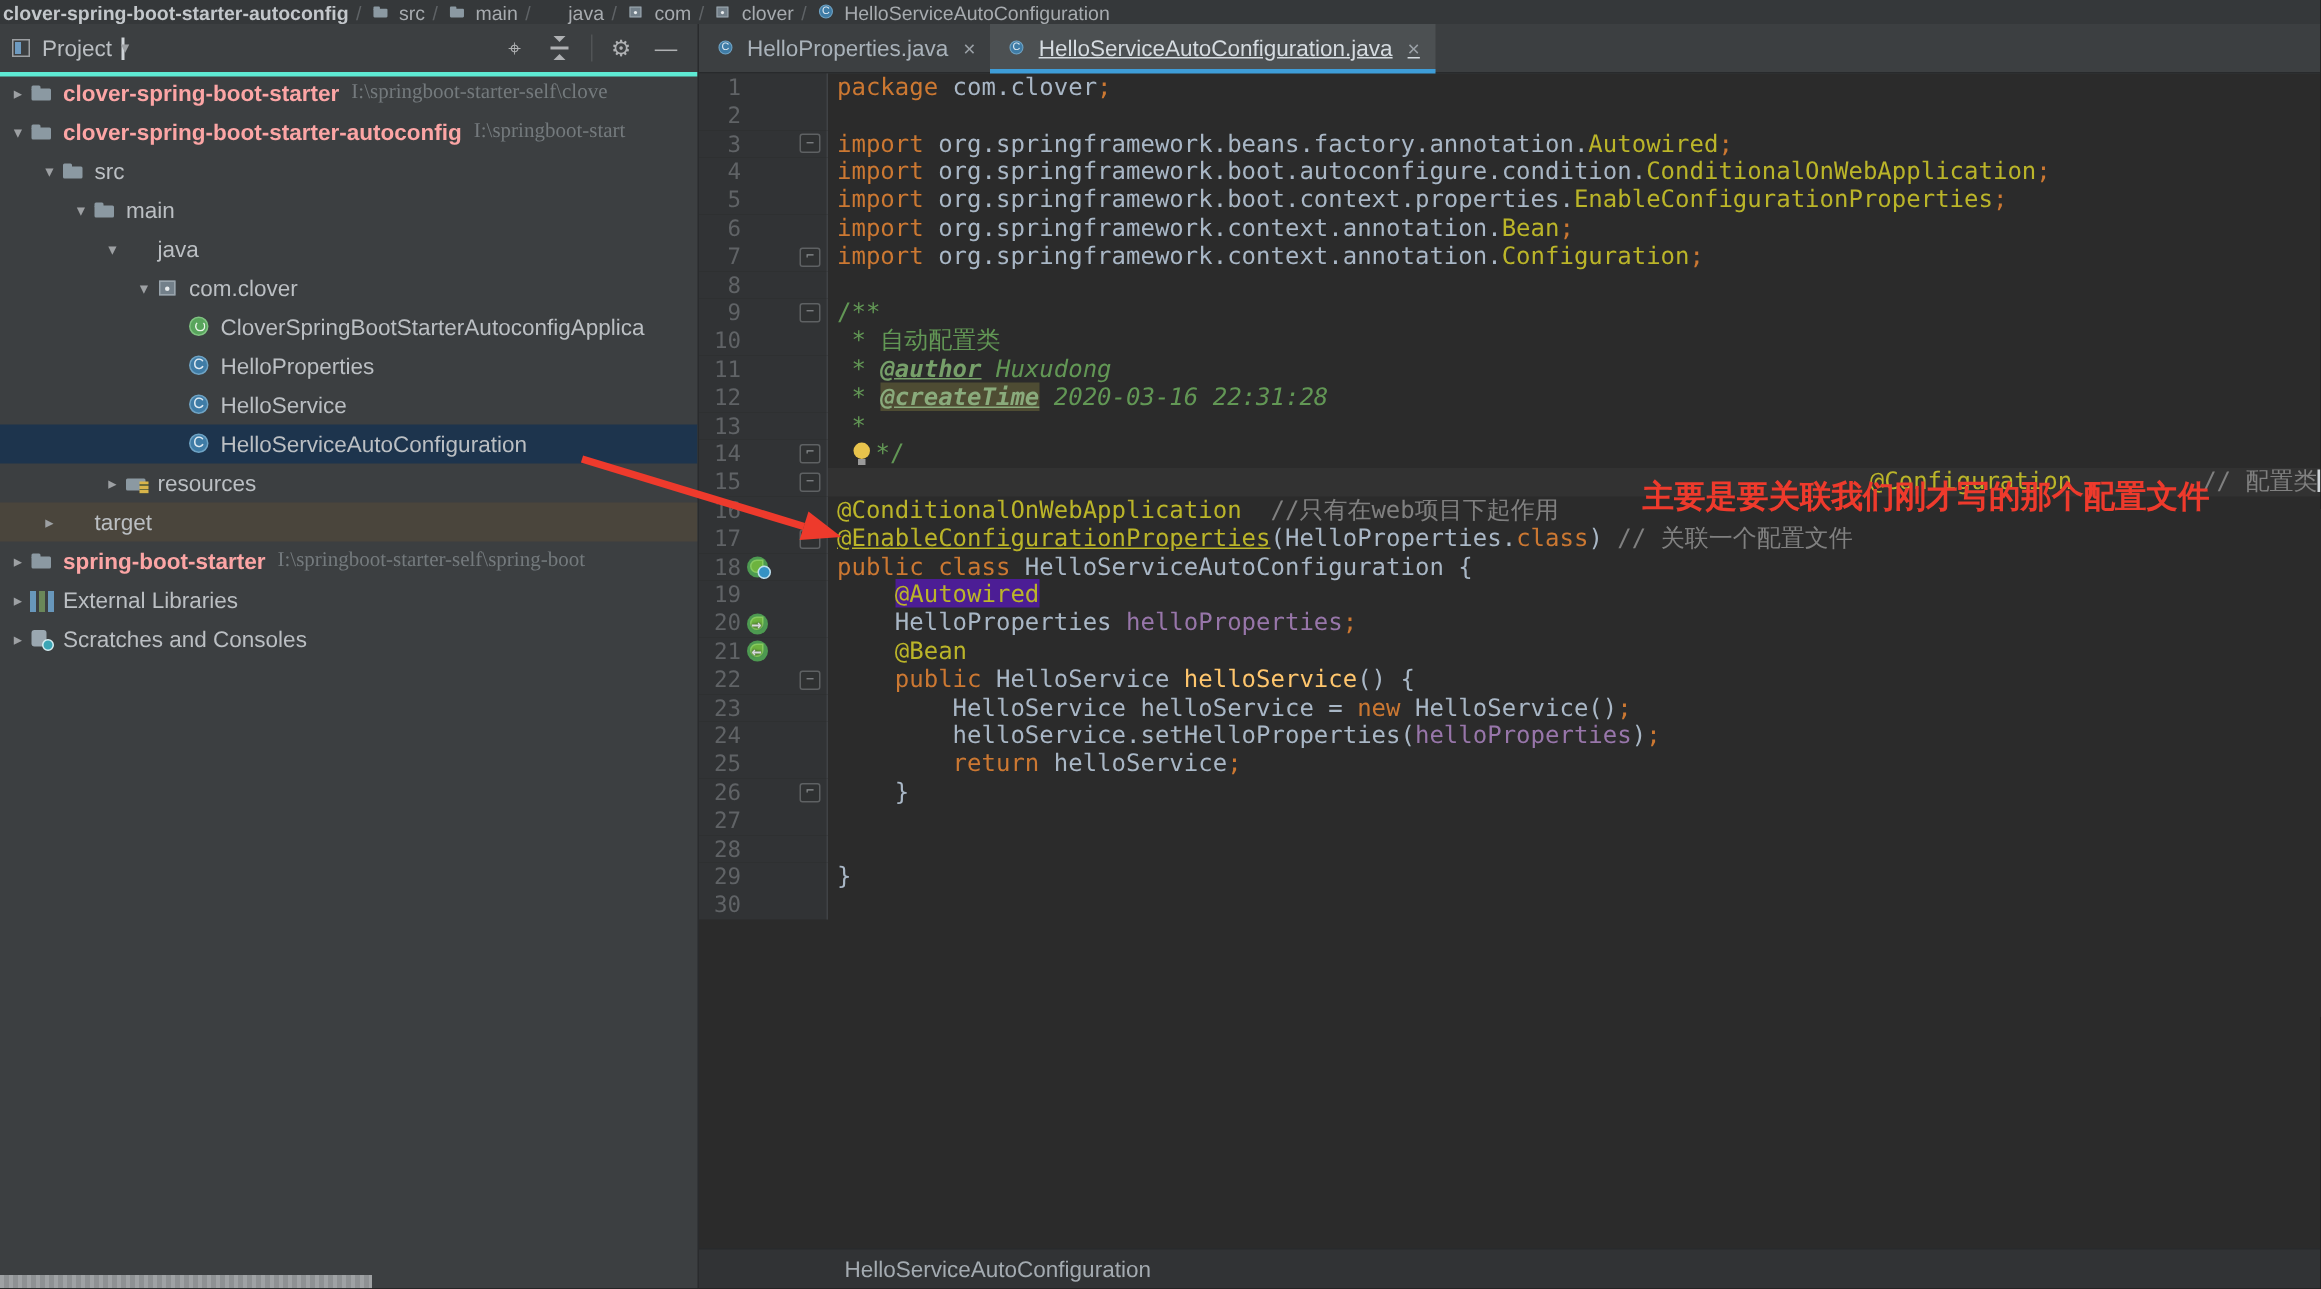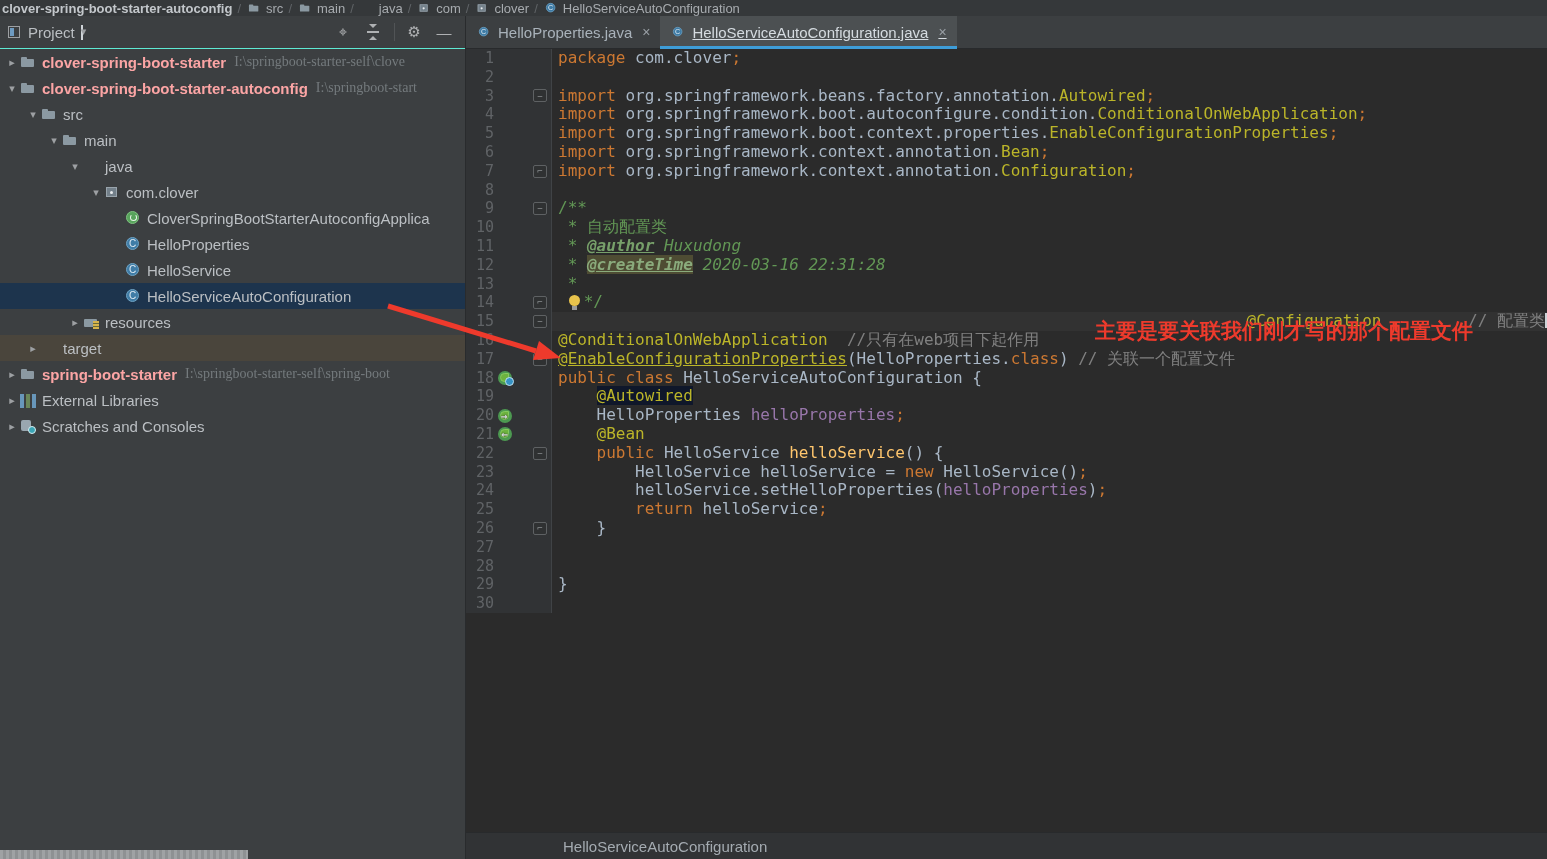--- a/index.html
+++ b/index.html
@@ -7,21 +7,21 @@
           font-family:"Liberation Sans",sans-serif;color:#A9B7C6;-webkit-font-smoothing:antialiased;}
   
   #topbar{position:absolute;left:0;top:0;width:100%;height:16px;background:#35383A;
           display:flex;align-items:center;font-size:13px;white-space:nowrap;overflow:hidden;border-bottom:1px solid #2a2c2e;}
   .crumb{display:inline-flex;align-items:center;gap:4px;color:#A7ABAF;padding:0 2px;}
   .crumb.bold{font-weight:bold;color:#C3C7CB;}
   .crumb-sep{color:#5F6366;margin:0 3px;}
   .ic-sm{transform:scale(0.72);transform-origin:center;}
   
   #project{position:absolute;left:0;top:16px;width:465px;bottom:0;background:#3C3F41;overflow:hidden;border-right:1px solid #292b2d;}
-  #phead{height:32px;display:flex;align-items:center;padding:0 6px;font-size:15px;color:#BBBFC3;border-bottom:1px solid #5eead4;}
+  #phead{height:32px;display:flex;align-items:center;padding:0 6px;font-size:15px;color:#BBBFC3;border-bottom:3px solid #5eead4;}
   #phead .ptitle{margin-left:6px;}
   #phead .caret{margin-left:6px;color:#9DA0A3;font-size:11px;}
   #phead .spacer{flex:1;}
   .tbtn{width:22px;height:22px;display:flex;align-items:center;justify-content:center;color:#AFB1B3;font-size:15px;margin-left:8px;position:relative;}
   .tb-collapse{width:16px;height:16px;position:relative;background:linear-gradient(#AFB1B3,#AFB1B3) center/12px 2px no-repeat;}
   .tb-collapse::before{content:"";position:absolute;left:4px;top:0px;border-left:4px solid transparent;border-right:4px solid transparent;border-top:4px solid #AFB1B3;}
   .tb-collapse::after{content:"";position:absolute;left:4px;bottom:0px;border-left:4px solid transparent;border-right:4px solid transparent;border-bottom:4px solid #AFB1B3;}
   .tsep{width:1px;height:18px;background:#515456;margin-left:10px;}
   
   #tree{position:absolute;top:33px;left:0;right:0;font-size:15px;}
@@ -71,21 +71,21 @@
   .gut .gic{width:26px;height:16px;flex:none;margin-left:4px;position:relative;}
   .gut .fold{width:12px;height:11px;flex:none;margin-left:9px;display:flex;align-items:center;justify-content:center;
              color:#8a8d90;font-size:9px;}
   .fold.on{border:1px solid #5E6163;border-radius:2px;background:#2f3132;}
   .src{flex:1;padding-left:6px;color:#A9B7C6;}
   .cl.current .src{background:#323232;text-align:right;}
   .t-kw{color:#CC7832;}
   .t-def{color:#A9B7C6;}
   .t-ann{color:#BBB529;}
   .t-annul{color:#BBB529;text-decoration:underline;}
-  .t-annhl{color:#BBB529;background:#0f172a;}
+  .t-annhl{color:#BBB529;background:#4c1d95;}
   .t-com{color:#808080;}
   .t-doc{color:#629755;}
   .t-doctag{color:#77a06a;font-weight:bold;font-style:italic;text-decoration:underline;}
   .t-doctaghl{color:#8aab7c;font-weight:bold;font-style:italic;text-decoration:underline;background:#4e4c33;}
   .t-docval{color:#629755;font-style:italic;}
   .t-field{color:#9876AA;}
   .t-method{color:#FFC66D;}
   .caret{display:inline-block;width:2px;height:15px;background:#CFD4D8;vertical-align:-2px;}
   .bulb{display:inline-block;width:14px;height:15px;position:relative;vertical-align:-3px;margin-right:2px;}
   .bulb::before{content:"";position:absolute;left:1px;top:0;width:11px;height:11px;border-radius:50%;background:#E8C34C;}

